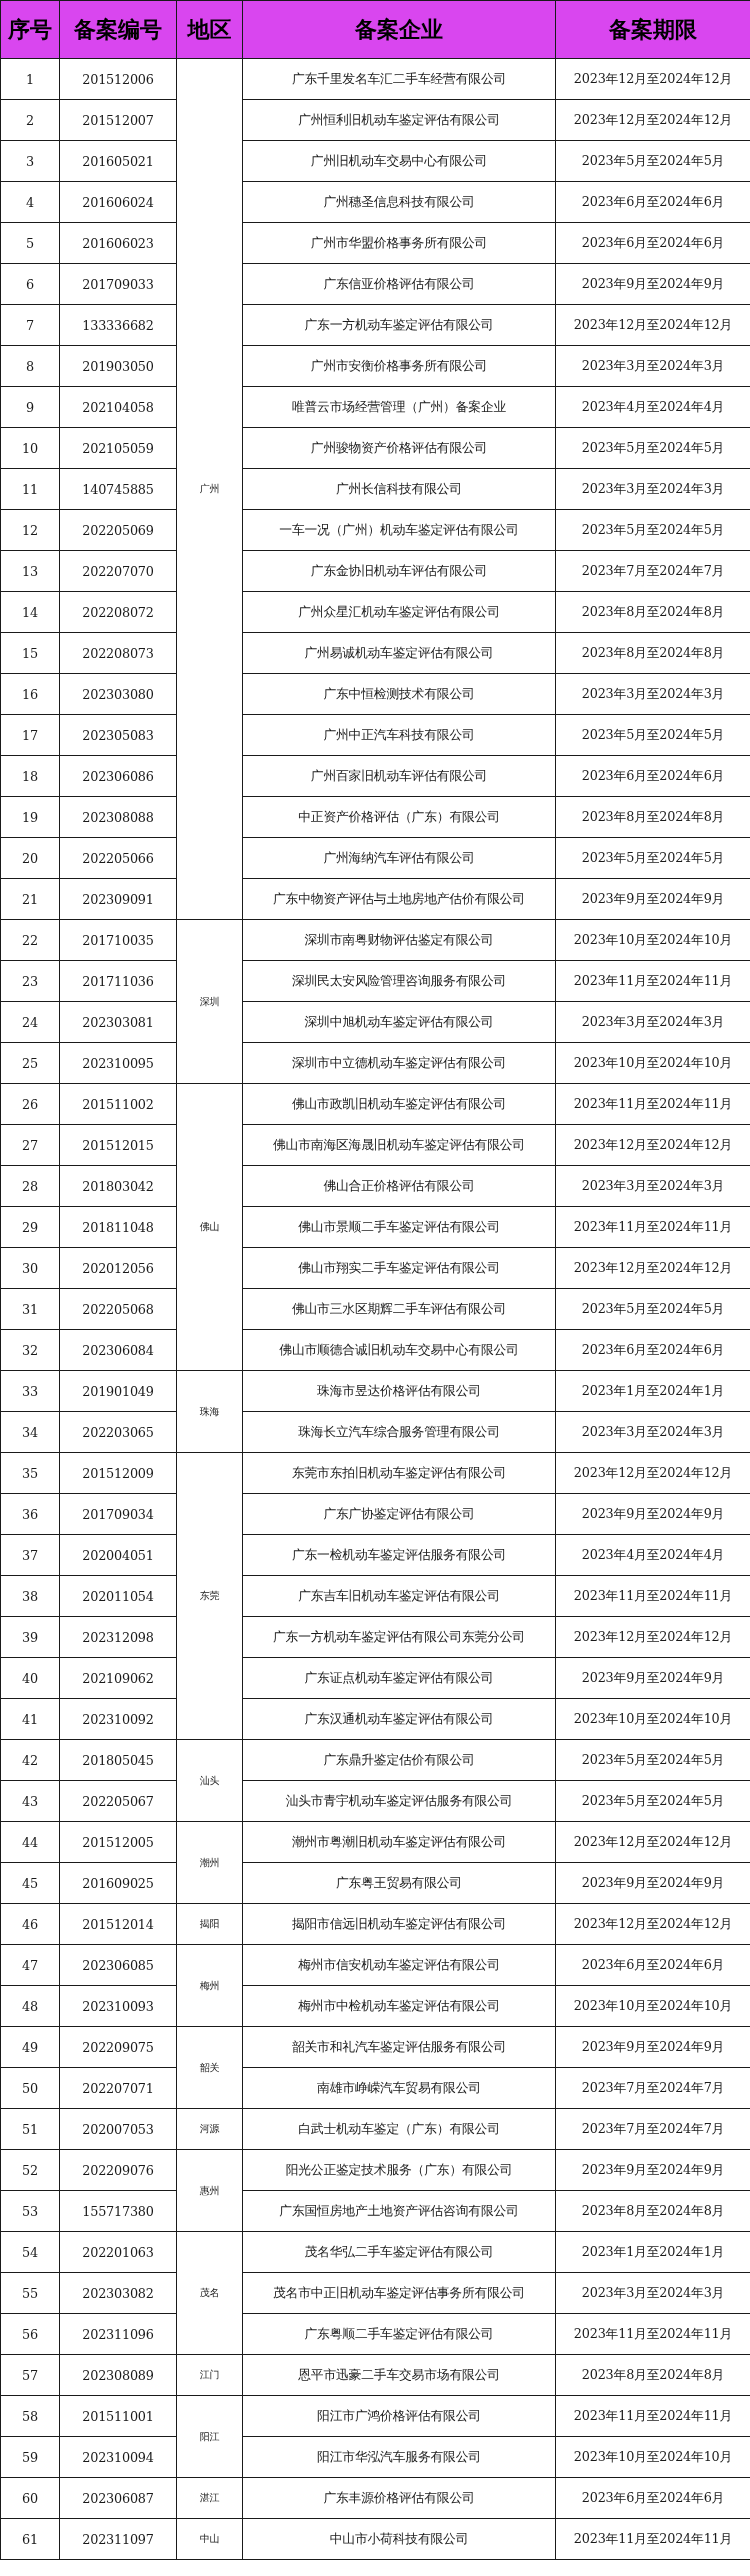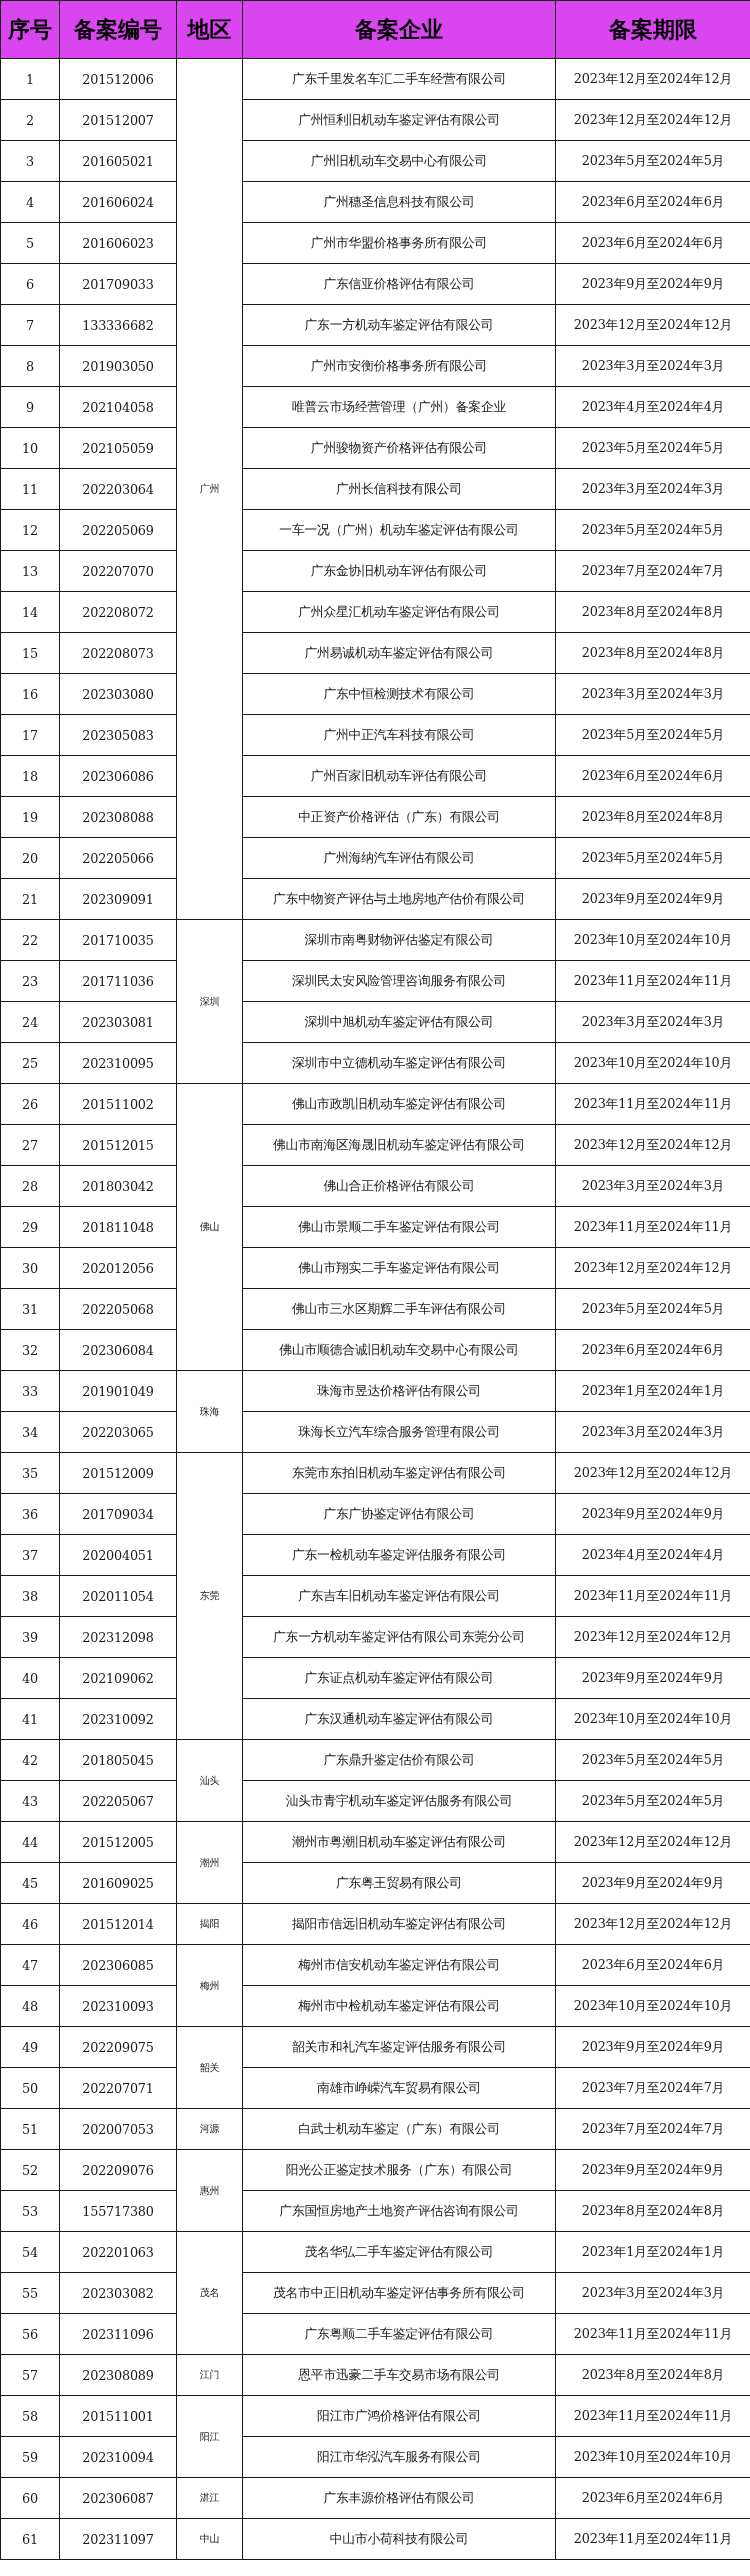--- a/index.html
+++ b/index.html
@@ -88,21 +88,21 @@
         <td>2023年4月至2024年4月</td>
       </tr>
       <tr>
         <td>10</td>
         <td>202105059</td>
         <td>广州骏物资产价格评估有限公司</td>
         <td>2023年5月至2024年5月</td>
       </tr>
       <tr>
         <td>11</td>
-        <td>202203064</td>
+        <td>140745885</td>
         <td>广州长信科技有限公司</td>
         <td>2023年3月至2024年3月</td>
       </tr>
       <tr>
         <td>12</td>
         <td>202205069</td>
         <td>一车一况（广州）机动车鉴定评估有限公司</td>
         <td>2023年5月至2024年5月</td>
       </tr>
       <tr>

